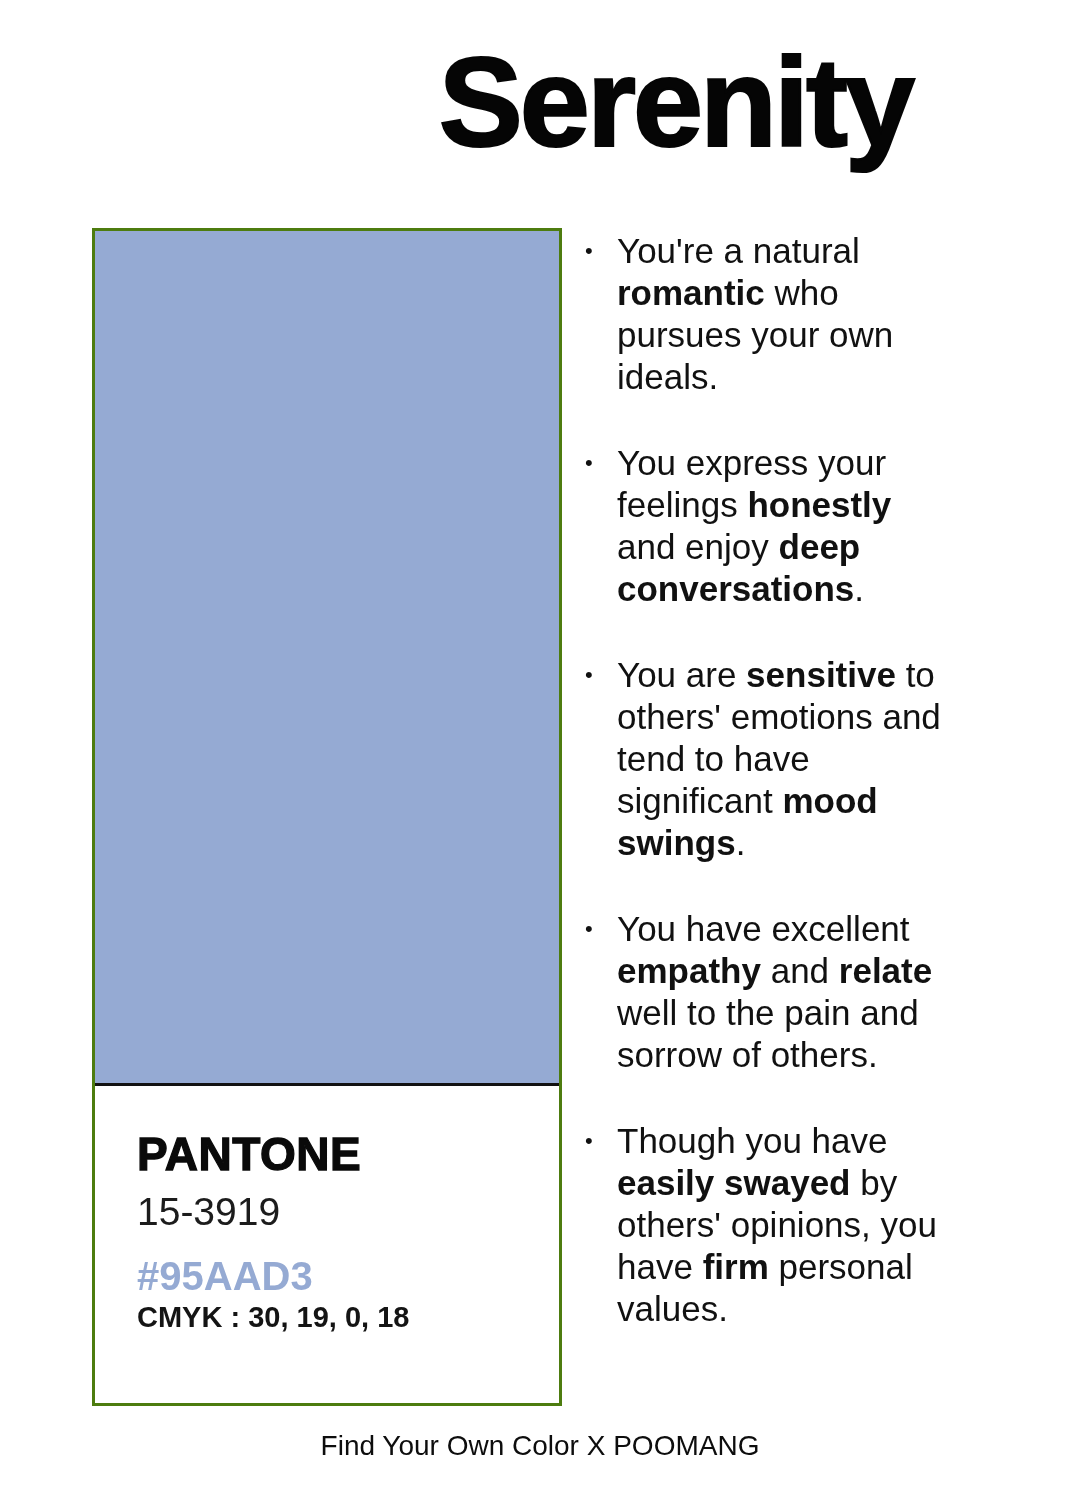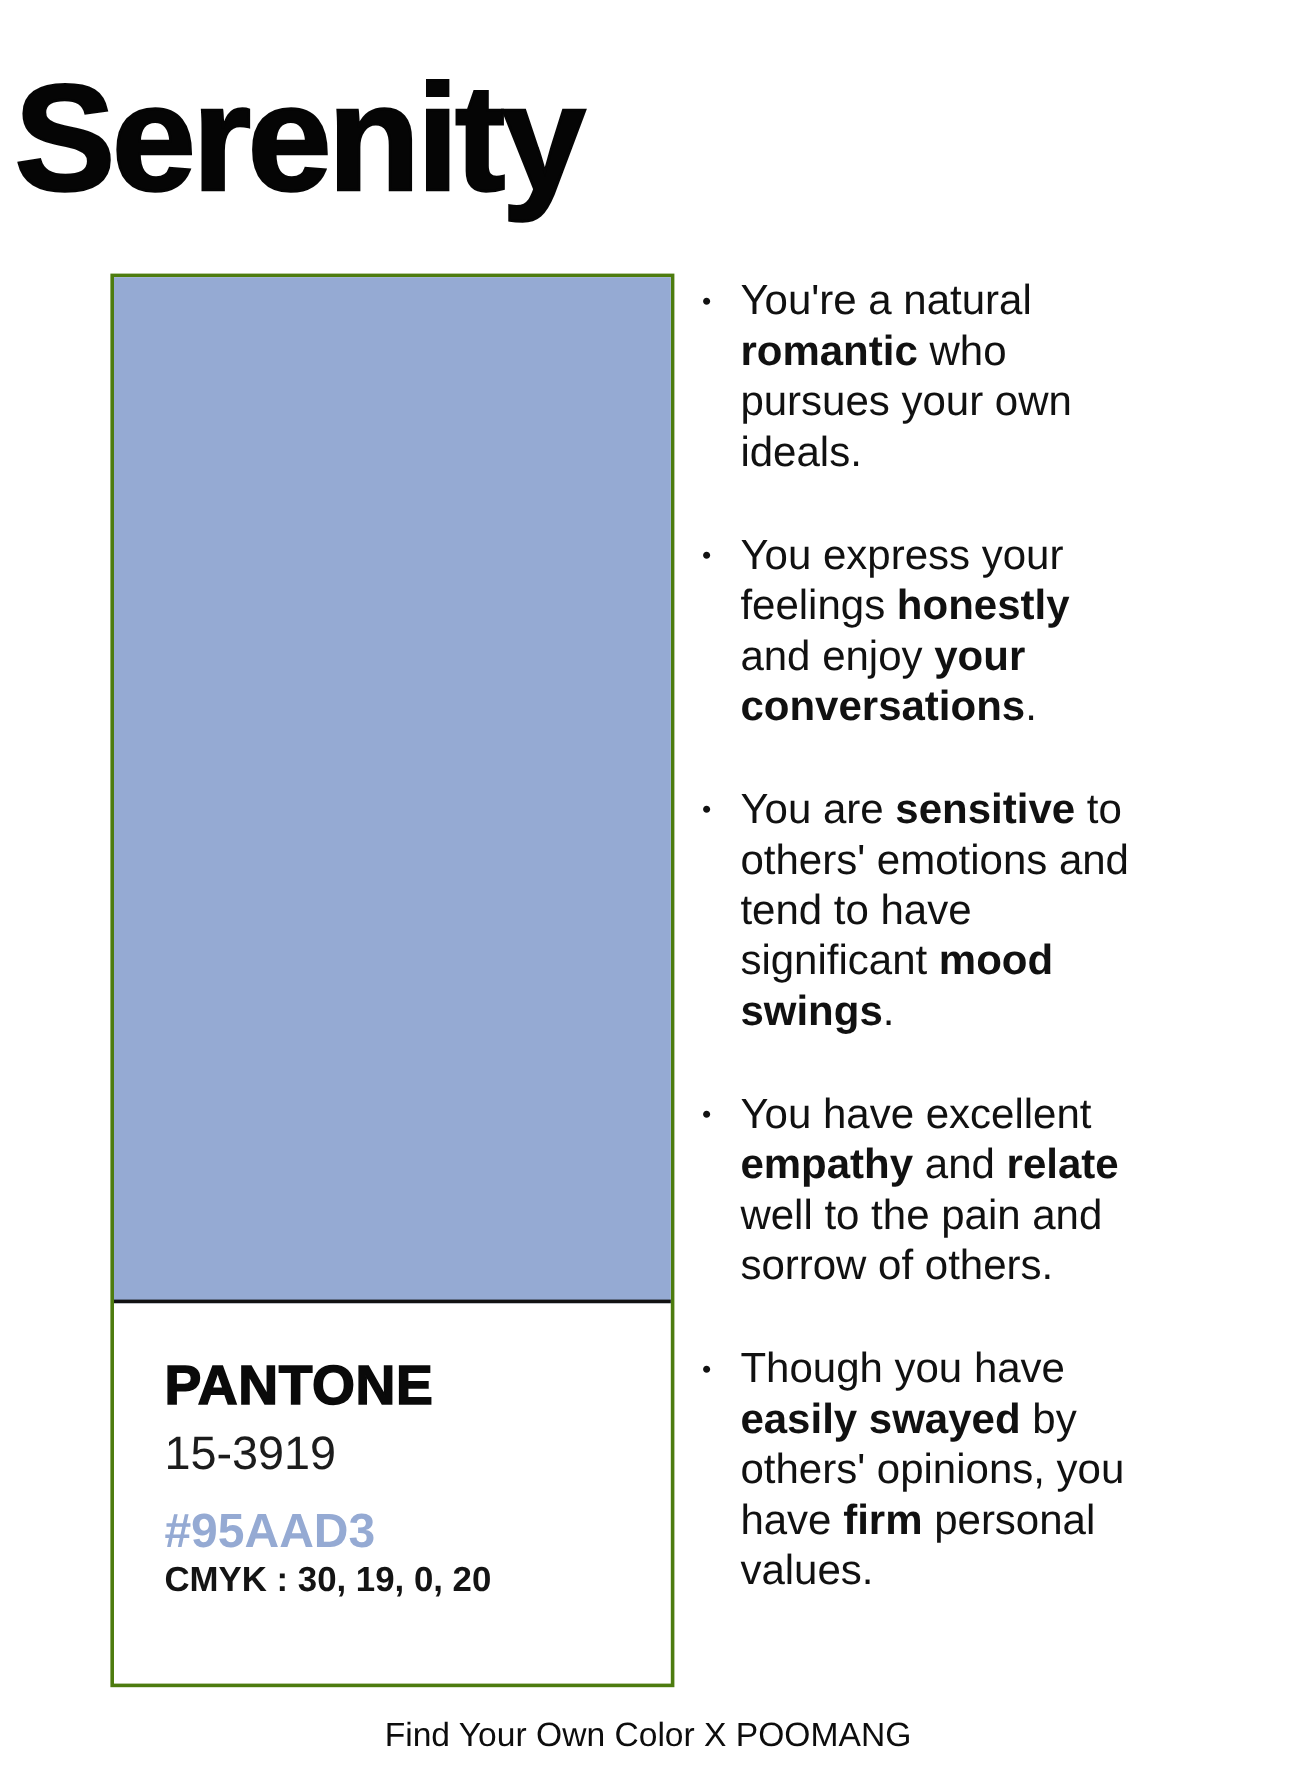--- a/index.html
+++ b/index.html
@@ -15,22 +15,22 @@
     background: #ffffff;
     overflow: hidden;
   }
 
   
   .title {
     position: absolute;
     top: 34px;
     left: 0;
     width: 912px;
-    margin: 12px;
-    text-align: left;
+    margin: 0;
+    text-align: right;
     font-size: 126px;
     line-height: 1.1;
     font-weight: bold;
     letter-spacing: -3px;
     color: #050505;
     -webkit-text-stroke: 2.2px #050505;
   }
 
   
   .card {
@@ -140,32 +140,32 @@
 <div class="page">
 
   <h1 class="title">Serenity</h1>
 
   <div class="card">
     <div class="swatch" style="background-color: rgb(149, 170, 211);"></div>
     <div class="card-info">
       <p class="brand">PANTONE</p>
       <p class="code">15-3919</p>
       <p class="hex" style="color: rgb(149, 170, 211); margin-top: 16px;">#95AAD3</p>
-      <p class="cmyk">CMYK : 30, 19, 0, 20</p>
+      <p class="cmyk">CMYK : 30, 19, 0, 18</p>
     </div>
   </div>
 
   <ul class="traits">
       <li>
         <span class="dot">•</span>
         <p class="trait-text"><span>You're a natural </span><strong>romantic</strong><span> who pursues your own ideals.</span></p>
       </li>
       <li>
         <span class="dot">•</span>
-        <p class="trait-text"><span>You express your feelings </span><strong>honestly</strong><span> and enjoy </span><strong>your conversations</strong><span>.</span></p>
+        <p class="trait-text"><span>You express your feelings </span><strong>honestly</strong><span> and enjoy </span><strong>deep conversations</strong><span>.</span></p>
       </li>
       <li>
         <span class="dot">•</span>
         <p class="trait-text"><span>You are </span><strong>sensitive</strong><span> to others' emotions and tend to have significant </span><strong>mood swings</strong><span>.</span></p>
       </li>
       <li>
         <span class="dot">•</span>
         <p class="trait-text"><span>You have excellent </span><strong>empathy</strong><span> and </span><strong>relate</strong><span> well to the pain and sorrow of others.</span></p>
       </li>
       <li>

